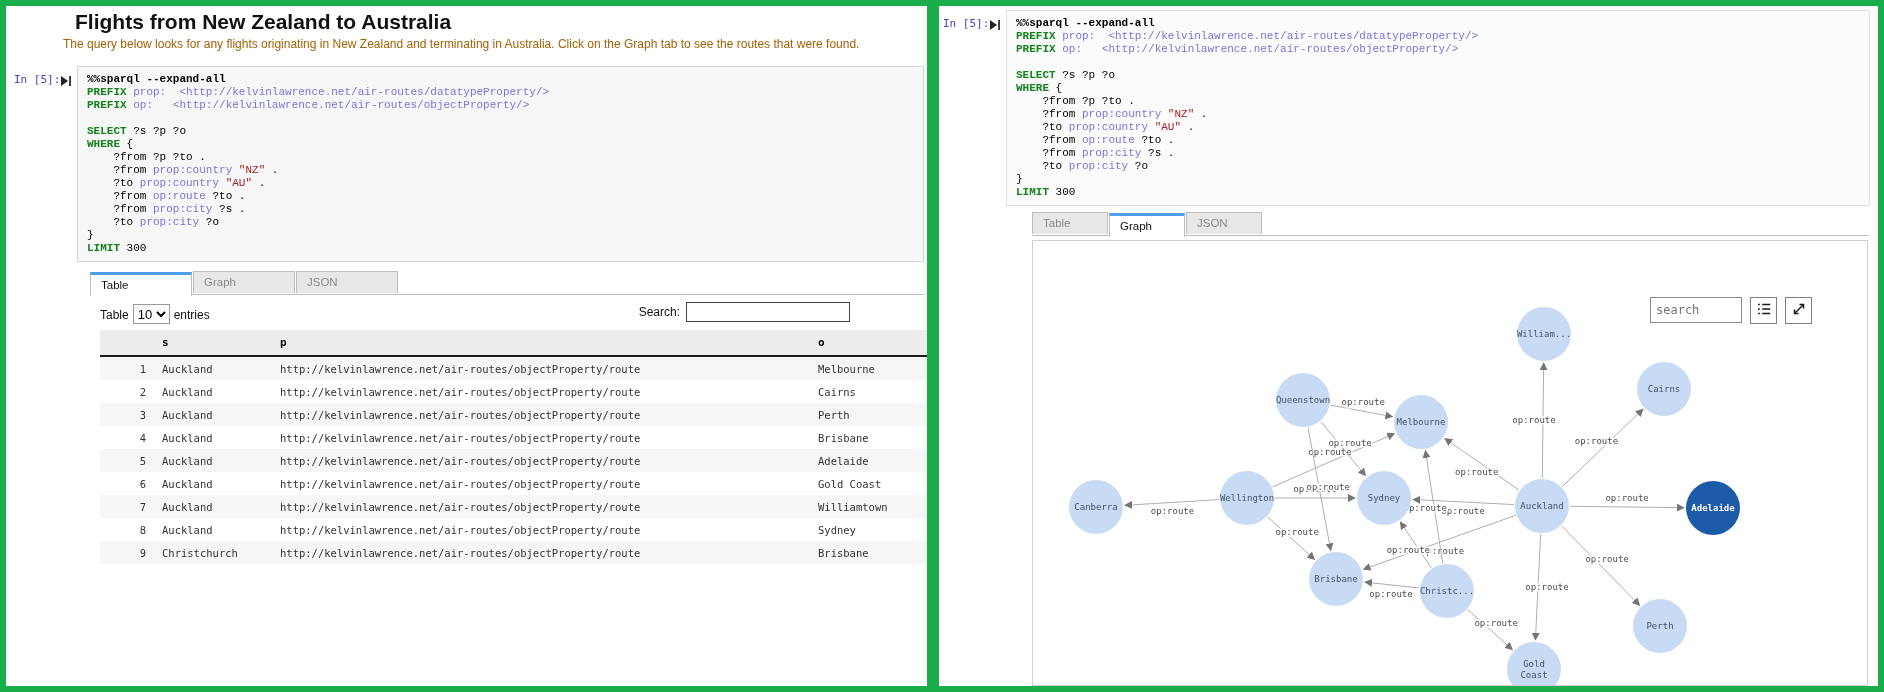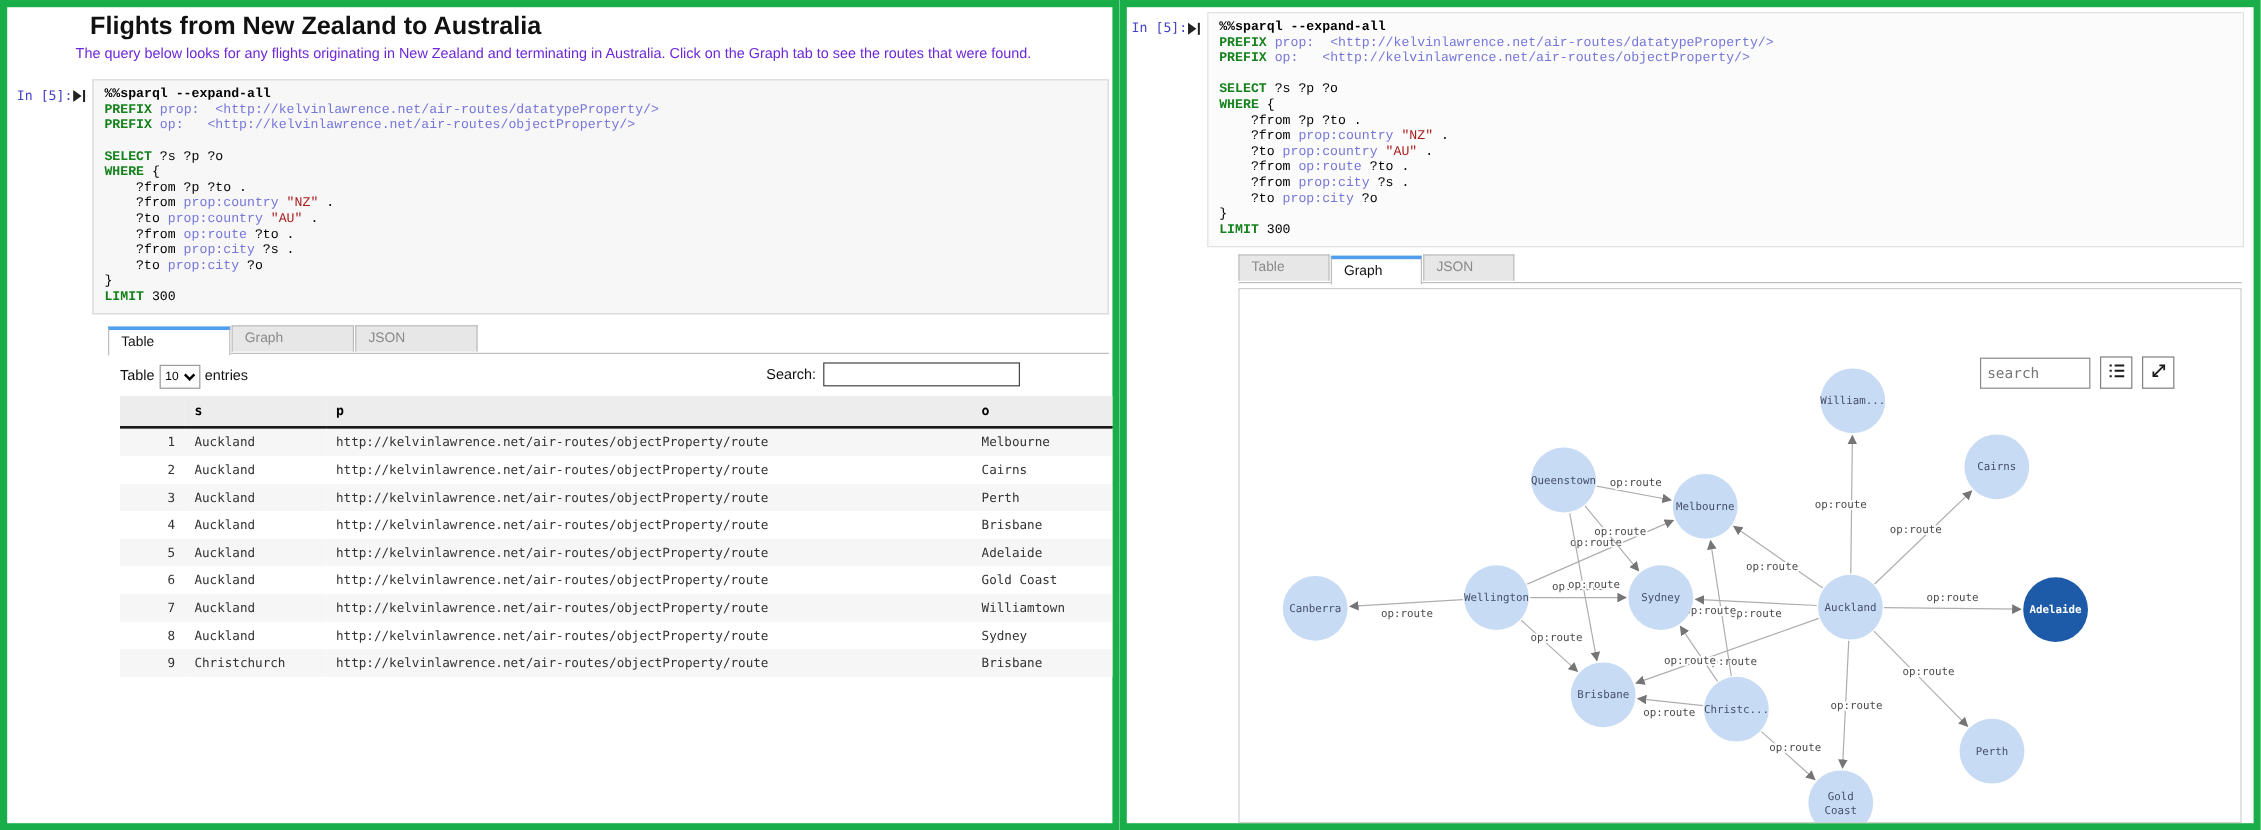--- a/index.html
+++ b/index.html
@@ -7,21 +7,21 @@
     width:1884px;height:692px;position:relative;overflow:hidden;background:#ffffff;
     font-family:"Liberation Sans",sans-serif;
   }
   .panel{position:absolute;top:0;height:692px;border:6px solid #1aae4a;background:#fff;box-sizing:border-box;overflow:hidden;}
   #left-panel{left:0;width:933px;}
   #right-panel{left:933px;width:951px;}
   .inner{position:relative;width:100%;height:100%;}
 
   
   .nb-title{position:absolute;left:57px;top:4px;font-size:21px;font-weight:bold;color:#111;margin-left:12px;}
-  .nb-desc{position:absolute;left:57px;top:31px;font-size:12px;color:#6d28d9;}
+  .nb-desc{position:absolute;left:57px;top:31px;font-size:12px;color:#a16207;}
   .cell{position:absolute;display:flex;align-items:flex-start;justify-content:center;}
   #left-cell{left:8px;top:60px;right:3px;}
   #right-cell{left:4px;top:4px;right:8px;}
   .prompt{font-family:"DejaVu Sans Mono",monospace;font-size:11px;color:#4343c4;white-space:pre;padding-top:7px;width:46px;flex:none;}
   .runmark{flex:none;width:13px;padding-top:7px;margin-right:4px;}
   .codebox{flex:1;background:#f7f7f7;border:1px solid #d6d6d6;padding:6px 9px;font-family:"DejaVu Sans Mono",monospace;font-size:11px;line-height:13px;white-space:pre;color:#000;}
   #right-cell .codebox{background:#fbfbfb;border-color:#e2e2e2;}
   .cl{min-height:13px;font-family:Liberation Mono, monospace;}
   .tk-k{color:#15821d;font-weight:bold;}
   .tk-a{color:#7676d9;}
@@ -34,37 +34,37 @@
   #left-tabbar{left:84px;top:265px;width:834px;}
   #right-tabbar{left:93px;top:206px;width:836px;}
   .tab{height:22px;line-height:21px;box-sizing:border-box;border:1px solid #bdbdbd;border-bottom:none;background:#e7e7e7;color:#8a8a8a;padding:0 10px;margin-right:1px;font-size:11.5px;cursor:pointer;}
   #left-tabbar .tab{width:102px;}
   #right-tabbar .tab{width:76px;}
   .tab.active{background:#fff;border-top:3px solid #4f9fee;color:#111;position:relative;top:1px;height:24px;}
 
   
   .dt-controls{position:absolute;left:94px;top:296px;width:815px;height:22px;font-size:12px;color:#111;}
   .dt-show{position:absolute;left:0;top:2px;}
-  .dt-show select{font-size:10px;height:20px;margin:0 4px;border:1px solid #999;background:#fdfdfd;}
+  .dt-show select{font-size:13px;height:20px;margin:0 4px;border:1px solid #999;background:#fdfdfd;}
   .dt-search{position:absolute;right:65px;top:0;display:flex;align-items:center;}
   .dt-search label{margin-right:6px;}
   .dt-search input{width:156px;height:18px;border:1px solid #444;font-size:12px;padding:0 3px;}
   table.dt{position:absolute;left:94px;top:324px;width:813px;border-collapse:collapse;font-family:"DejaVu Sans Mono",monospace;font-size:10.5px;color:#333;table-layout:fixed;}
   table.dt thead th{background:#ededed;border-bottom:2px solid #1b1b1b;height:25px;text-align:left;font-weight:bold;color:#000;font-size:11px;padding:0 8px;}
   table.dt td{height:23px;padding:0 8px;overflow:hidden;white-space:nowrap;}
   table.dt tbody tr:nth-child(odd){background:#f6f6f6;}
   table.dt tbody tr:nth-child(even){background:#ffffff;}
   table.dt .c-num{width:38px;text-align:right;}
   table.dt .c-s{width:102px;}
   table.dt .c-p{width:522px;}
   table.dt .c-o{width:110px;}
 
   
   #graph-box{position:absolute;left:93px;top:234px;width:836px;height:446px;border:1px solid #cfcfcf;background:#fff;box-sizing:border-box;}
-  #graph-toolbar{position:absolute;right:55px;top:56px;display:flex;gap:8px;align-items:center;z-index:5;}
+  #graph-toolbar{position:absolute;right:55px;top:56px;display:flex;gap:8px;align-items:flex-start;z-index:5;}
   #graph-search{width:80px;height:24px;border:1px solid #8a8a8a;font-family:"DejaVu Sans Mono",monospace;font-size:12px;color:#555;padding:0 5px;background:#fff;}
   .gbtn{width:27px;height:27px;border:1px solid #7f7f7f;background:#fff;display:flex;align-items:center;justify-content:center;padding:0;cursor:pointer;}
   #graph-svg{position:absolute;left:0;top:0;}
   .edge-line{stroke:#aeaeae;stroke-width:1;fill:none;}
   .edge-label{font-family:"DejaVu Sans Mono",monospace;font-size:9px;fill:#4a4a4a;paint-order:stroke;stroke:#ffffff;stroke-width:3px;text-anchor:middle;}
   .node-label{font-family:"DejaVu Sans Mono",monospace;font-size:9px;fill:#44506a;text-anchor:middle;}
   .node-label.sel{fill:#ffffff;font-weight:bold;}
 </style>
 </head>
 <body>

